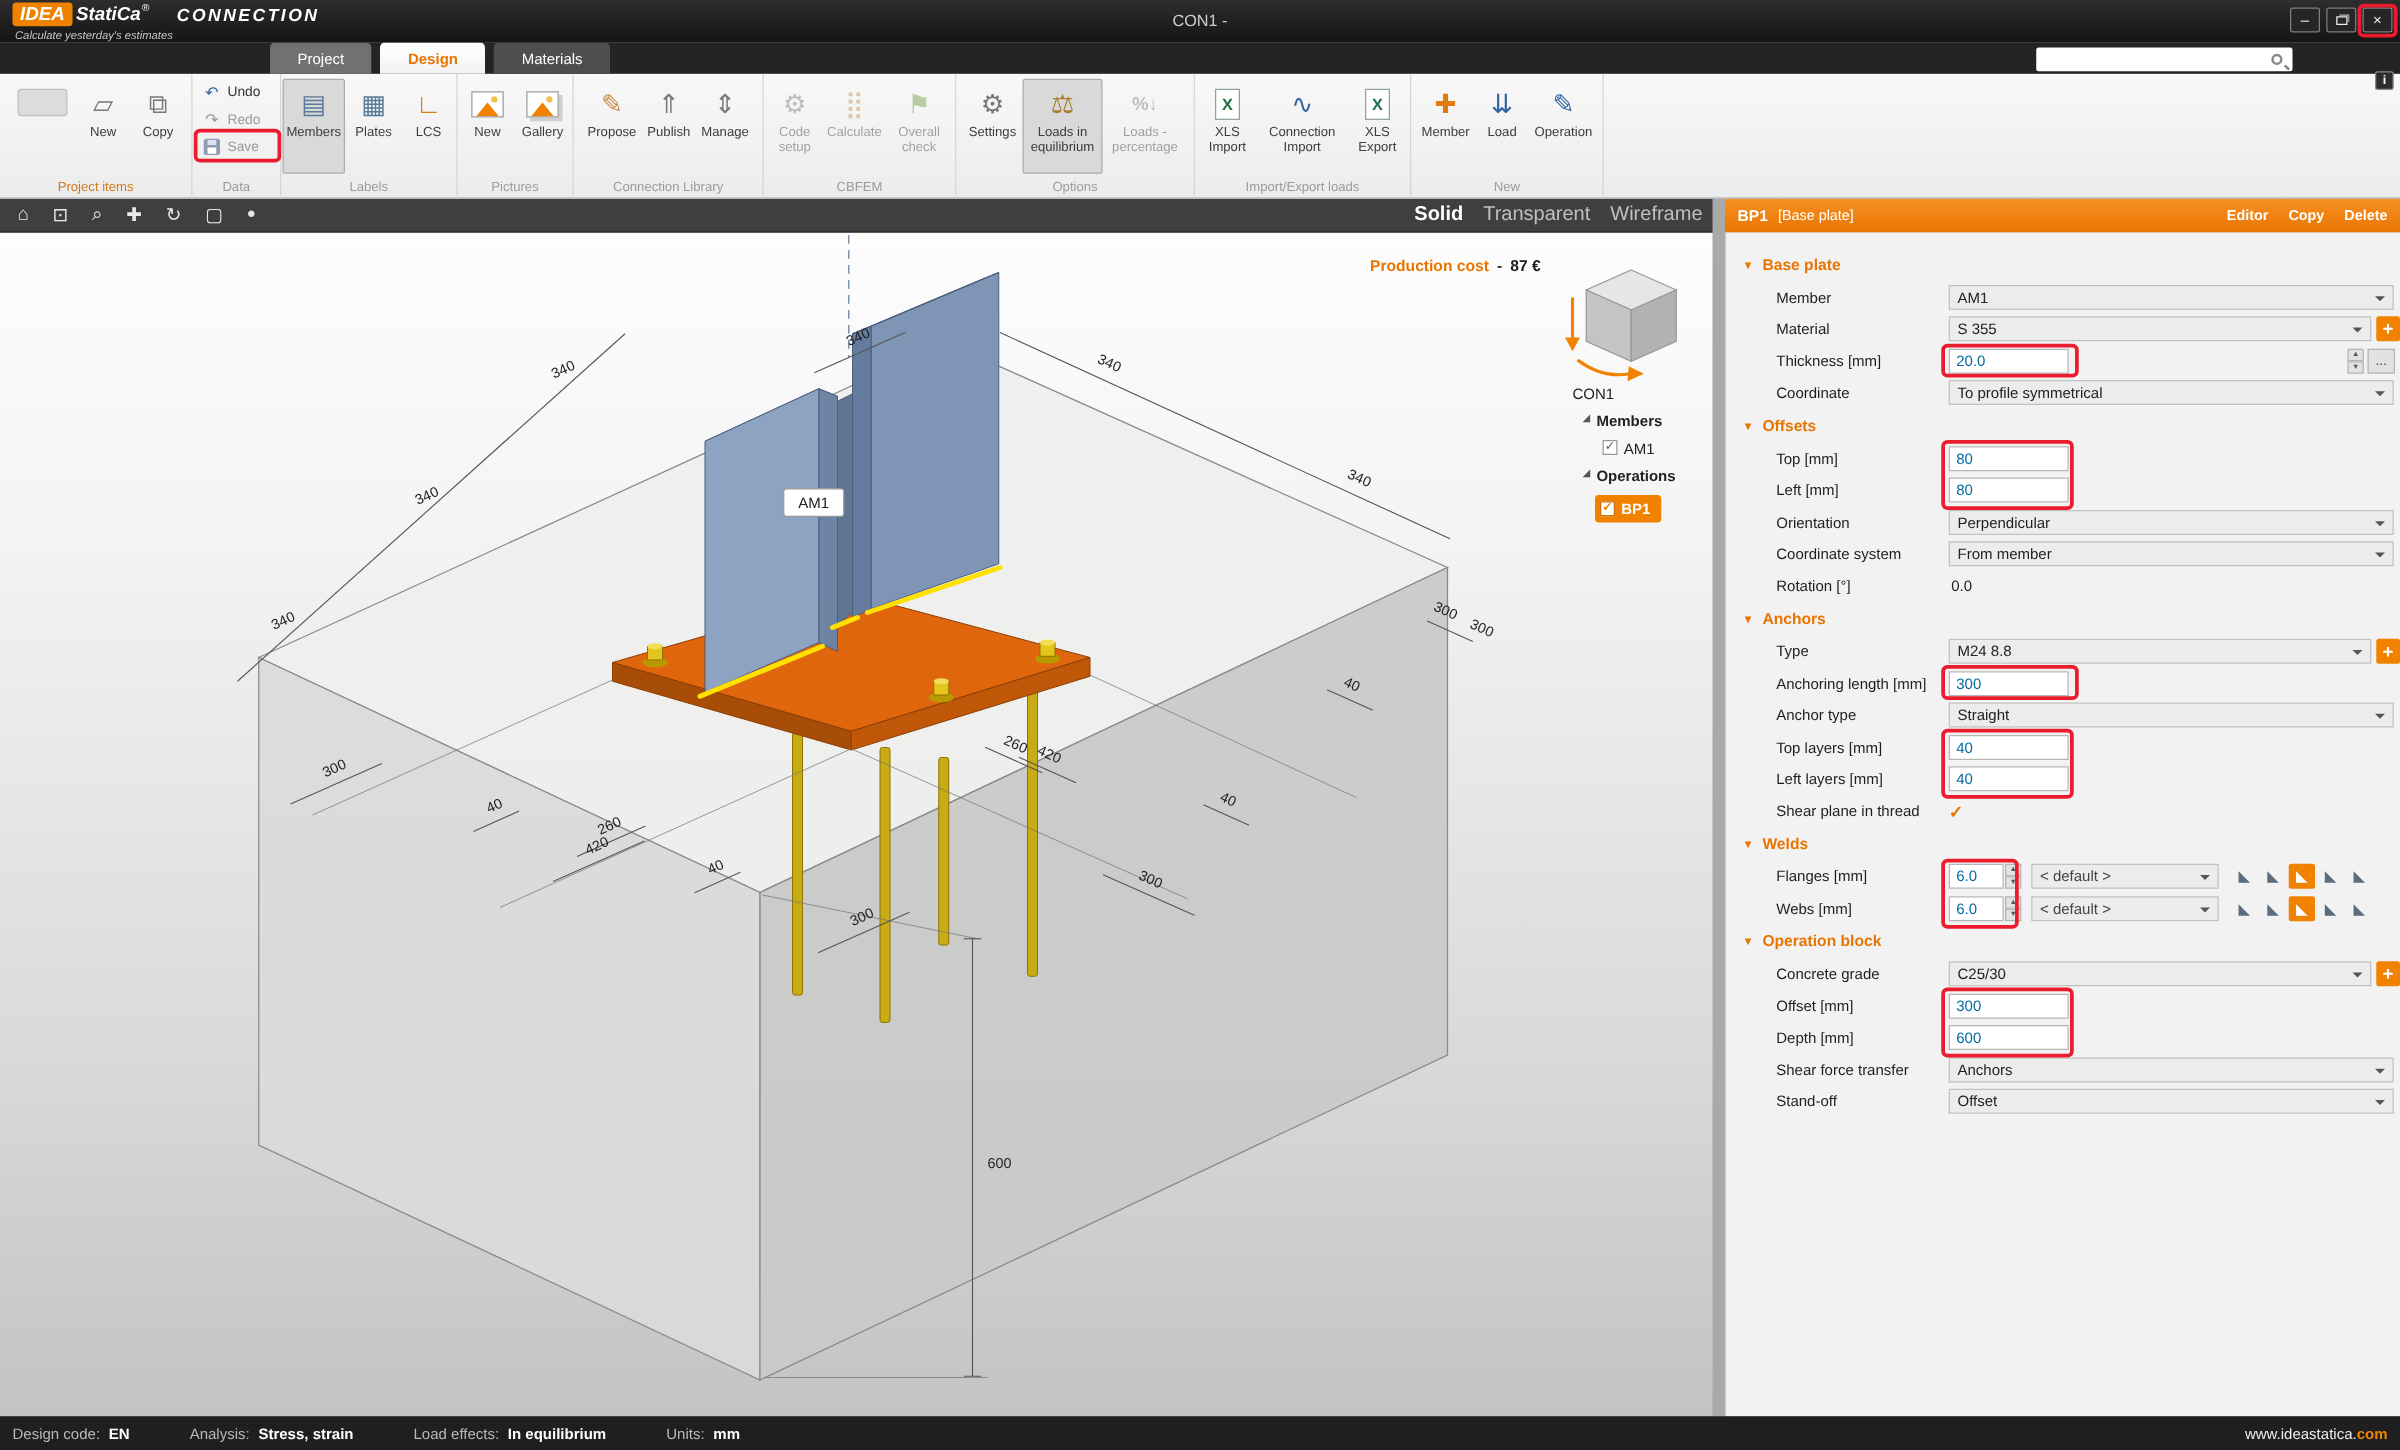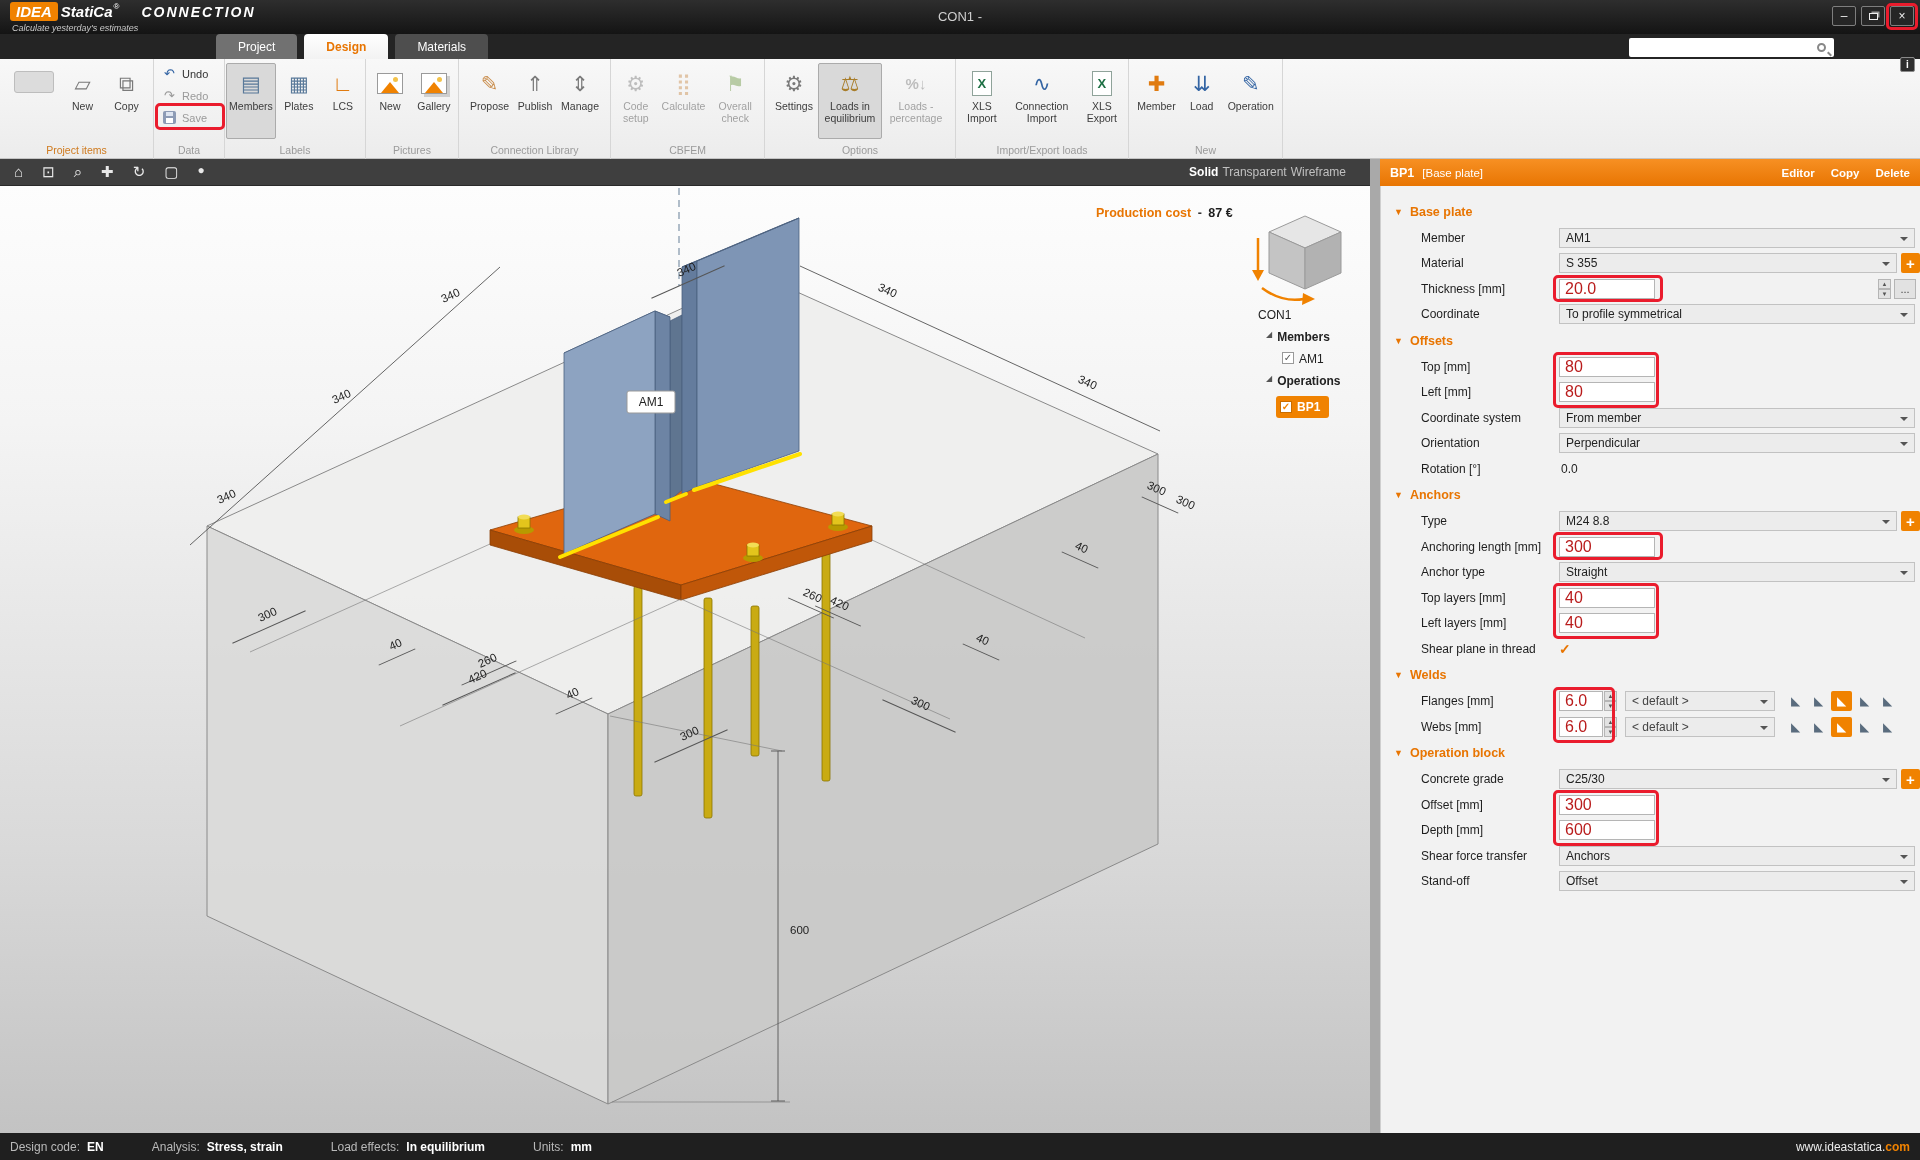--- a/index.html
+++ b/index.html
@@ -58,21 +58,21 @@
   .icon-photo::before{content:"";position:absolute;top:3px;right:4px;width:5px;height:5px;border-radius:50%;background:#f3c24a}
   .icon-photo.stack{box-shadow:3px 3px 0 #cfcfcf}
   .icon-xls{width:20px;height:25px;background:#fff;border:1px solid #8fa39a;display:flex;align-items:center;justify-content:center;font-weight:bold;color:#1d7044;font-size:13px}
   .anno{position:absolute;border:3px solid #ea1c2d;border-radius:5px;pointer-events:none;z-index:60}
 
   
   .viewport{position:absolute;left:0;top:159px;width:1370px;height:974px}
   .vtoolbar{position:absolute;left:0;top:0;width:1370px;height:27px;background:#3f3f3f;border-bottom:1px solid #2a2a2a;display:flex;align-items:center;color:#e8e8e8;z-index:5}
   .vtools{display:flex;gap:19px;padding-left:14px;font-size:15px}
   .vtools .vt{cursor:pointer}
-  .modes{margin-left:auto;display:flex;gap:4px;margin-right:24px;font-size:12px;color:#c0c0c0}
+  .modes{margin-left:auto;display:flex;gap:16px;margin-right:8px;font-size:16px;color:#c0c0c0}
   .modes .mode{cursor:pointer}
   .modes .active{color:#fff;font-weight:bold}
   .vcanvas{position:absolute;left:0;top:27px;width:1370px;height:947px;background:linear-gradient(#fdfdfd 0%,#f4f4f4 25%,#d9d9d9 70%,#c3c3c3 100%);overflow:hidden}
   .vcanvas svg{position:absolute;left:0;top:0}
   .prodcost{position:absolute;left:1096px;top:20px;font-size:12.5px;z-index:4}
   .prodcost .pc1{color:#e87502;font-weight:bold}
   .prodcost .pc2{color:#333;font-weight:bold;margin:0 3px}
   .prodcost .pc3{color:#1e1e1e;font-weight:bold}
   .tree{position:absolute;left:1252px;top:122px;width:116px;font-size:12px;color:#222;z-index:4}
   .trow{display:flex;height:22px;gap:5px}
@@ -93,21 +93,21 @@
   .shead{height:27px;display:flex;align-items:center;padding-left:13px;gap:7px}
   .shead .arr{color:#e87502;font-size:9px}
   .shead .st{color:#e87502;font-weight:bold;font-size:12.5px}
   .prow{height:25.5px;display:flex;align-items:center;padding-left:40px}
   .plabel{width:138px;font-size:12px;color:#1e1e1e;flex:none}
   .dd{width:356px;height:20px;background:#ececec;border:1px solid #c2c2c2;display:flex;align-items:center;padding:0 6px;font-size:12px;color:#222;position:relative;cursor:pointer}
   .dd::after{content:"";position:absolute;right:6px;top:8px;border:4px solid transparent;border-top-color:#555}
   .dd.short{width:354px}
   .dd.weld{width:150px;margin-left:8px;color:#444}
   .plus{width:20px;height:20px;background:#f08200;color:#fff;font-weight:bold;margin-left:4px;display:flex;align-items:center;justify-content:center;border-radius:2px;font-size:15px;cursor:pointer}
-  .num{width:96px;height:20px;background:#fff;border:1px solid #b5b5b5;font-size:16px;color:#b91c1c;padding:0 5px;display:flex;align-items:center}
+  .num{width:96px;height:20px;background:#fff;border:1px solid #b5b5b5;font-size:12px;color:#0369a1;padding:0 5px;display:flex;align-items:center}
   .num.small{width:44px}
   .plain{font-size:12px;color:#222;padding-left:2px}
   .spin{width:13px;height:20px;display:flex;flex-direction:column;margin-left:1px}
   .spin span{flex:1;background:#e2e2e2;border:1px solid #b5b5b5;font-size:6px;line-height:8px;text-align:center;color:#555;cursor:pointer}
   .more{width:22px;height:20px;background:#e2e2e2;border:1px solid #b5b5b5;font-size:11px;color:#444;display:flex;align-items:center;justify-content:center;margin:0 4px 0 3px;cursor:pointer}
   .sp{flex:1}
   .chk{color:#e87502;font-weight:bold;font-size:14px}
   .wbtns{display:flex;margin-left:10px;gap:2px}
   .wi{width:21px;height:20px;display:flex;align-items:center;justify-content:center;color:#5a6c7e;font-size:12px;cursor:pointer;border-radius:2px}
   .wi.active{background:#f08200;color:#fff}
@@ -558,29 +558,29 @@
       </div>
       <div class="prow">
         <span class="plabel">Top [mm]</span>
         <div class="num">80</div>
       </div>
       <div class="prow">
         <span class="plabel">Left [mm]</span>
         <div class="num">80</div>
       </div>
       <div class="prow">
+        <span class="plabel">Orientation</span>
+        <div class="dd">
+            <span>Perpendicular</span>
+          </div>
+      </div>
+      <div class="prow">
         <span class="plabel">Coordinate system</span>
         <div class="dd">
             <span>From member</span>
-          </div>
-      </div>
-      <div class="prow">
-        <span class="plabel">Orientation</span>
-        <div class="dd">
-            <span>Perpendicular</span>
           </div>
       </div>
       <div class="prow">
         <span class="plabel">Rotation [°]</span>
         <span class="plain">0.0</span>
       </div>
 
       <div class="shead">
         <span class="arr">▼</span>
         <span class="st">Anchors</span>

